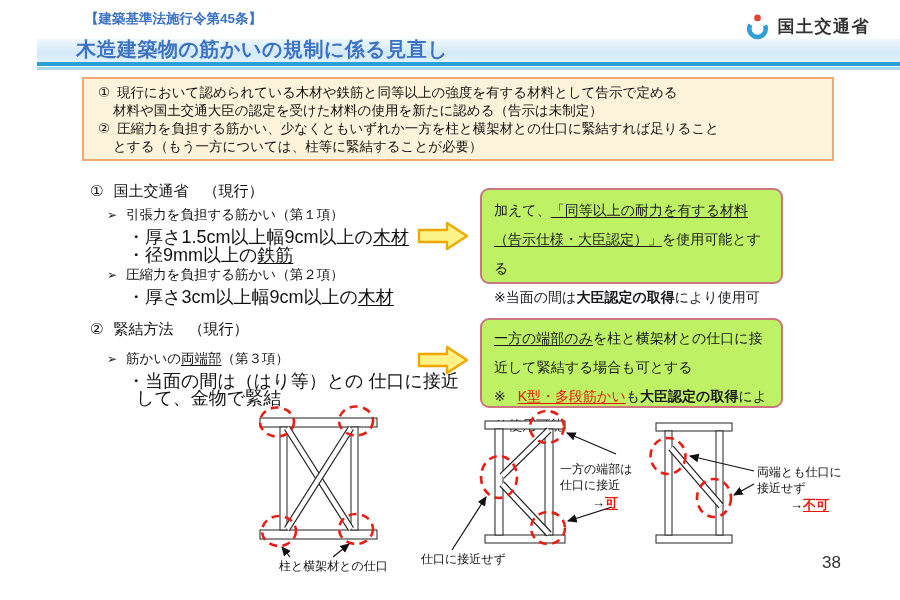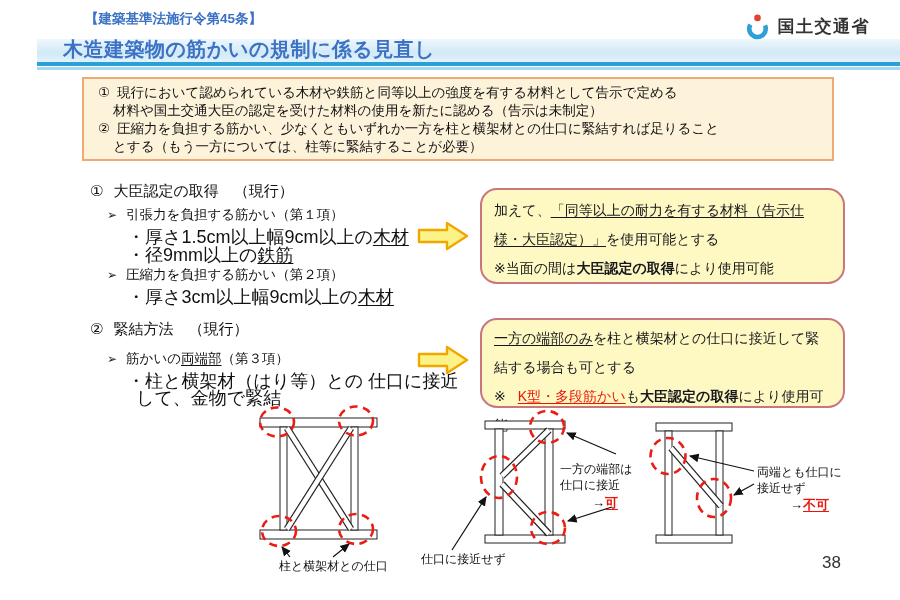--- a/index.html
+++ b/index.html
@@ -7,43 +7,43 @@
     position:relative; width:900px; height:600px; overflow:hidden;
     background:#ffffff; color:#1a1a1a;
     font-family:"Liberation Sans","DejaVu Sans",sans-serif;
   }
   
   .kicker { position:absolute; left:85px; top:10px; font-size:13.5px; font-weight:bold; color:#3b72c4; white-space:nowrap; }
   .title-bar { position:absolute; left:37px; right:0; top:39px; height:23px;
     background:linear-gradient(180deg,#eef7fd 0%,#d2e9f7 60%,#e3f2fb 100%); }
   .bar-dark  { position:absolute; left:37px; right:0; top:62px; height:4px; background:#2b9fd8; }
   .bar-light { position:absolute; left:37px; right:0; top:67px; height:3px; background:#a8d8ee; }
-  .title { position:absolute; left:63px; top:36px; margin:0; font-size:20px; font-weight:bold; color:#3b72c4; letter-spacing:.5px; white-space:nowrap; }
+  .title { position:absolute; left:76px; top:36px; margin:0; font-size:20px; font-weight:bold; color:#3b72c4; letter-spacing:.5px; white-space:nowrap; }
   .logo { position:absolute; right:30px; top:13px; display:flex; align-items:center; gap:7px; }
   .logo-text { font-size:17px; font-weight:bold; color:#333; letter-spacing:1.5px; white-space:nowrap; }
   
   .summary { position:absolute; left:82px; top:77px; width:752px; height:84px; box-sizing:border-box;
     background:#fdf3da; border:2px solid #f0a974; padding:5px 14px;
     font-size:13.5px; line-height:18px; color:#111; }
   .s-line1 { white-space:nowrap; }
   .s-line2 { padding-left:15px; white-space:nowrap; }
   .s-num { margin-right:7px; }
   
   .sec-heading { position:absolute; font-size:15px; color:#111; white-space:nowrap; }
   .sec-num { margin-right:10px; }
   .bullet { position:absolute; font-size:13.5px; color:#111; white-space:nowrap; }
   .marker { margin-right:9px; font-size:12px; color:#222; }
   .subline { position:absolute; font-size:18px; color:#111; white-space:nowrap; }
   .u { text-decoration:underline; text-underline-offset:2px; }
   .b { font-weight:bold; }
   
   .big-arrow { position:absolute; width:52px; height:30px; }
   
-  .callout { position:absolute; left:480px; width:365px; box-sizing:border-box;
-    background:#fef9c3; border:2.5px solid #c9767e; border-radius:17px;
+  .callout { position:absolute; left:480px; width:303px; box-sizing:border-box;
+    background:#bef264; border:2.5px solid #c9767e; border-radius:9px;
     font-size:14px; color:#17171c; }
   #callout1 { top:188px; height:96px; padding:6px 12px; line-height:29px; }
   #callout2 { top:318px; height:90px; padding:4px 12px; line-height:29px; }
   .red-u { color:#e8150b; text-decoration:underline; text-underline-offset:2px;padding-left:12px; }
   
   .diagrams-svg { position:absolute; left:0; top:400px; }
   .diagram-label { position:absolute; font-size:12px; color:#111; white-space:nowrap; line-height:16px; }
   .result { color:#e8150b; font-weight:bold; text-decoration:underline; text-underline-offset:2px; }
   .page-number { position:absolute; left:822px; top:553px; font-size:17px; color:#333;text-align:center; }
 </style>
@@ -70,33 +70,33 @@
     <div>
       <div class="s-line1"><span class="s-num">①</span><span>現行において認められている木材や鉄筋と同等以上の強度を有する材料として告示で定める</span></div>
       <div class="s-line2">材料や国土交通大臣の認定を受けた材料の使用を新たに認める（告示は未制定）</div>
     </div>
     <div>
       <div class="s-line1"><span class="s-num">②</span><span>圧縮力を負担する筋かい、少なくともいずれか一方を柱と横架材との仕口に緊結すれば足りること</span></div>
       <div class="s-line2">とする（もう一方については、柱等に緊結することが必要）</div>
     </div>
   </div>
 
-  <div class="sec-heading" style="left:90px;top:182px;"><span class="sec-num">①</span><span>大臣認定の取得　（現行）</span></div>
+  <div class="sec-heading" style="left:90px;top:182px;"><span class="sec-num">①</span><span>国土交通省　（現行）</span></div>
 
   <div class="bullet" style="left:107px;top:206px;"><span class="marker">➢</span><span>引張力を負担する筋かい（第１項）</span></div>
   <div class="subline" style="left:127px;top:225px;"><span>・厚さ1.5cm以上幅9cm以上の</span><span class="u">木材</span></div>
   <div class="subline" style="left:127px;top:243px;"><span>・径9mm以上の</span><span class="u">鉄筋</span></div>
 
   <div class="bullet" style="left:107px;top:266px;"><span class="marker">➢</span><span>圧縮力を負担する筋かい（第２項）</span></div>
   <div class="subline" style="left:127px;top:285px;"><span>・厚さ3cm以上幅9cm以上の</span><span class="u">木材</span></div>
 
   <div class="sec-heading" style="left:90px;top:320px;"><span class="sec-num">②</span><span>緊結方法　（現行）</span></div>
 
   <div class="bullet" style="left:107px;top:350px;"><span class="marker">➢</span><span>筋かいの</span><span class="u">両端部</span><span>（第３項）</span></div>
-  <div class="subline" style="left:127px;top:369px;">・柱と横架材（はり等）との 仕口に接近</div>
+  <div class="subline" style="left:127px;top:369px;">・当面の間は（はり等）との 仕口に接近</div>
   <div class="subline" style="left:136px;top:386px;">して、金物で緊結</div>
 
   <svg class="big-arrow" style="left:417px;top:221px;" viewBox="0 0 52 30">
     <polygon points="2,9 30,9 30,2 50,15 30,28 30,21 2,21" fill="#fbf387" stroke="#f0a800" stroke-width="2.4" stroke-linejoin="round"></polygon>
   </svg>
   <svg class="big-arrow" style="left:417px;top:345px;" viewBox="0 0 52 30">
     <polygon points="2,9 30,9 30,2 50,15 30,28 30,21 2,21" fill="#fbf387" stroke="#f0a800" stroke-width="2.4" stroke-linejoin="round"></polygon>
   </svg>
 
   <div class="callout" id="callout1">

